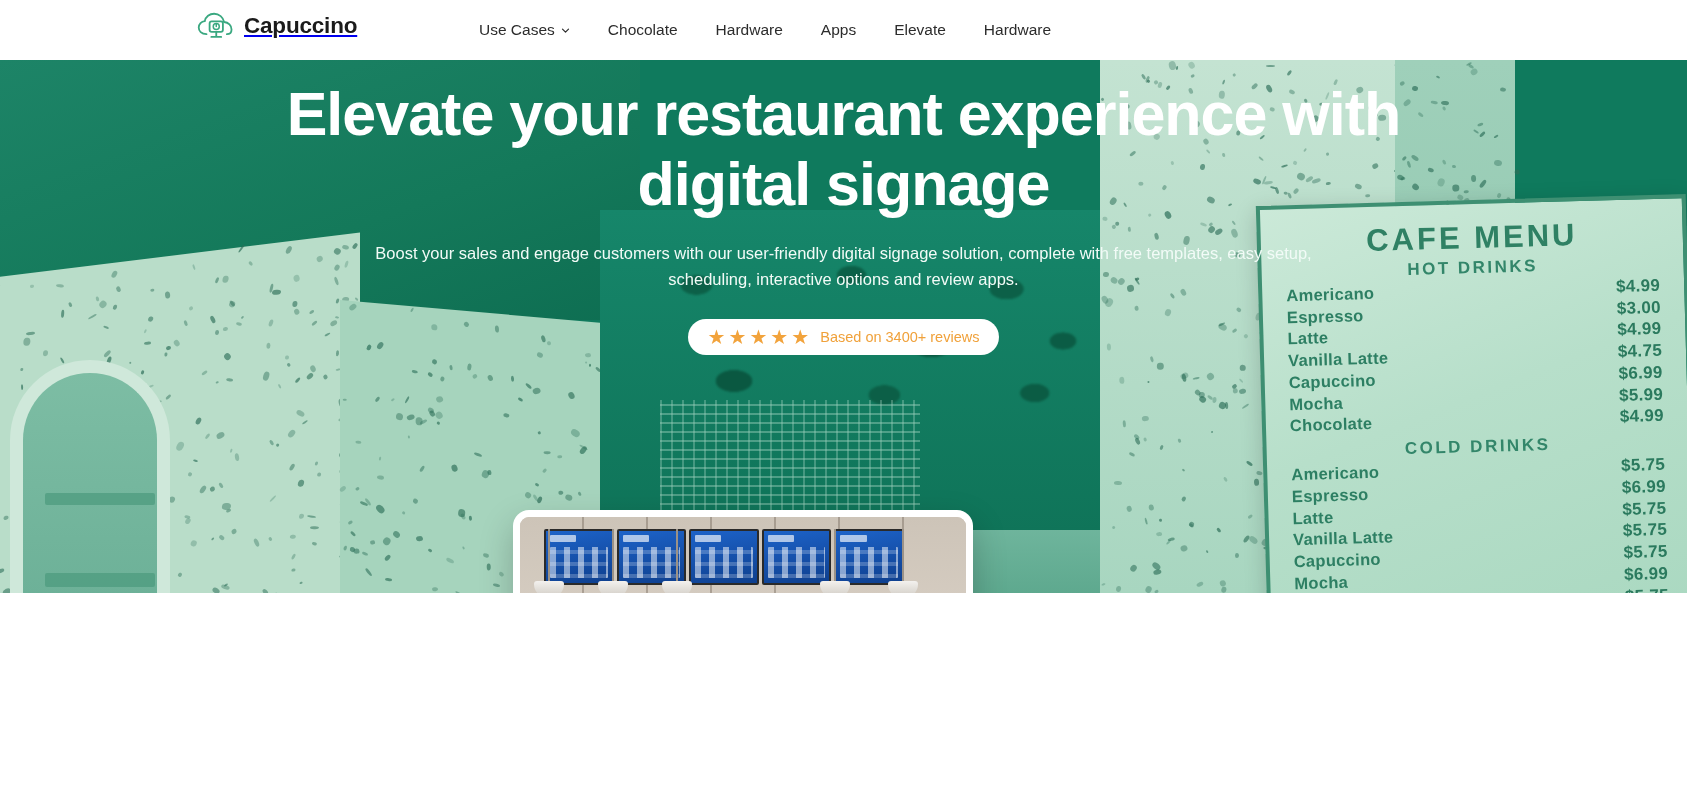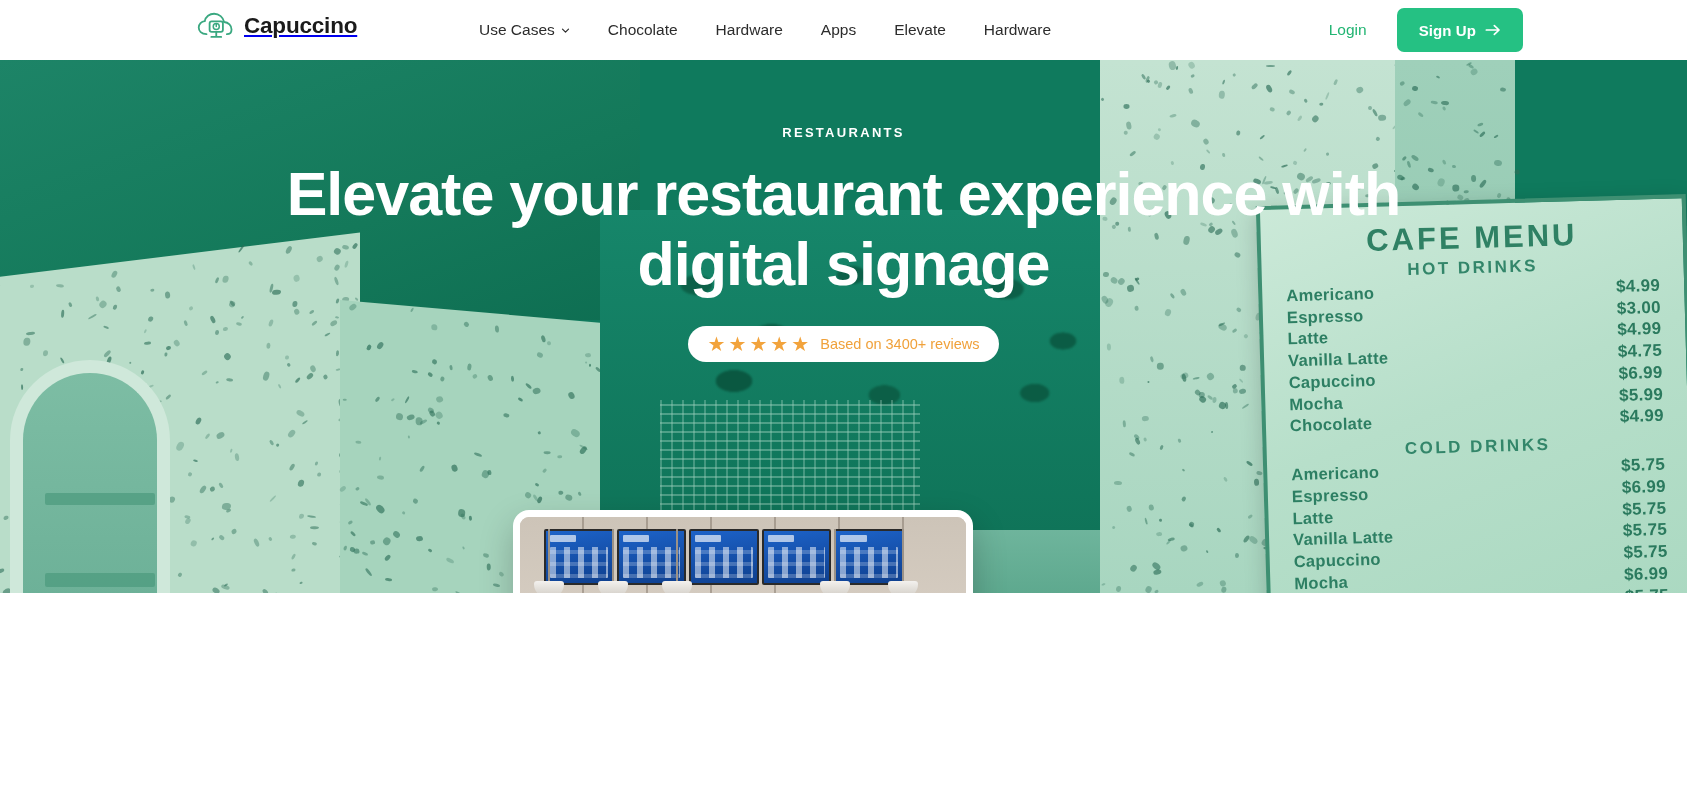--- a/index.html
+++ b/index.html
@@ -286,31 +286,20 @@
         <span>Apps</span>
       </a>
     <a href="#">
         <span>Elevate</span>
       </a>
     <a href="#">
         <span>Hardware</span>
       </a>
   </nav>
 
-  <div class="right-zone">
-    <a class="login-link" href="#">Login</a>
-    <button class="signup-btn">
-      <span>Sign Up</span>
-      <span>
-        <svg class="arrow-r" viewBox="0 0 18 14">
-            <path d="M1.5 7 H15.5 M10.5 2 L15.8 7 L10.5 12" fill="none" stroke="#ffffff" stroke-width="1.9" stroke-linecap="round" stroke-linejoin="round"></path>
-          </svg>
-      </span>
-    </button>
-  </div>
 </div>
 
 <div class="hero">
 
   <div class="hero-bg">
     <div class="ceiling"></div>
 
     <div class="terrazzo-a" id="tzA">
         <span class="speck" style="left: 29.7591%; top: 10.4077%; width: 6.54928px; height: 6.52214px; opacity: 0.352693; transform: rotate(136.708deg);"></span>
         <span class="speck" style="left: 80.2401%; top: 33.8825%; width: 3.36381px; height: 3.63724px; opacity: 0.528468; transform: rotate(151.74deg);"></span>
@@ -1089,22 +1078,22 @@
           <span class="price">$6.99</span>
         </div>
       <div class="menu-row">
           <span>Chocolate</span>
           <span class="price">$5.75</span>
         </div>
     </div>
   </div>
 
   <div class="hero-copy">
-    <div class="eyebrow">RESTAURANTS</div>
     <h1 class="headline">Elevate your restaurant experience with digital signage</h1>
+    <p class="subcopy">Boost your sales and engage customers with our user-friendly digital signage solution, complete with free templates, easy setup, scheduling, interactive options and review apps.</p>
     <div class="cta-row">
       <div class="rating-pill">
         <span class="stars" id="starBox">
             <span>★</span>
             <span>★</span>
             <span>★</span>
             <span>★</span>
             <span>★</span>
           </span>
         <span class="rating-text">Based on 3400+ reviews</span>

